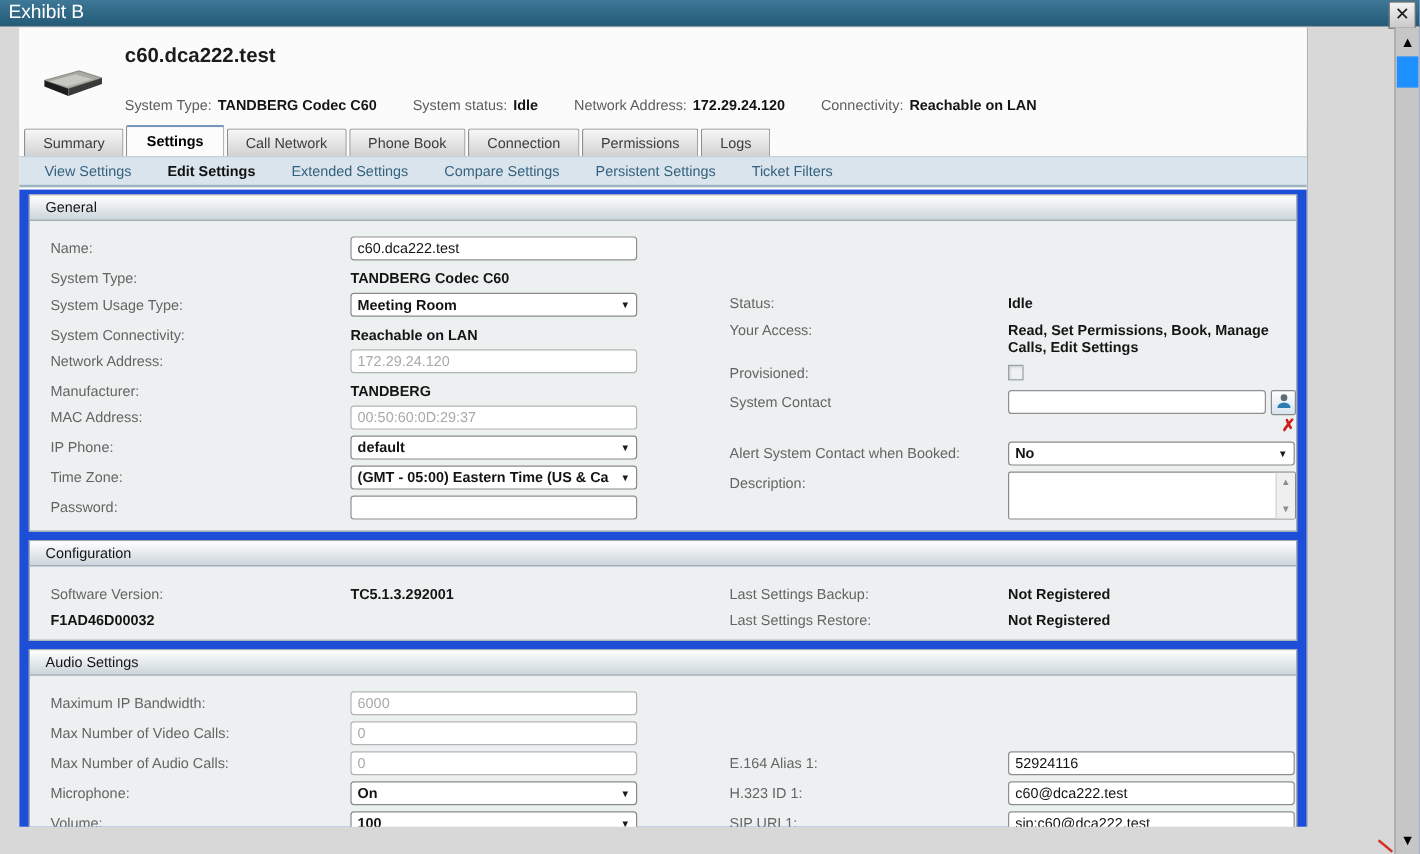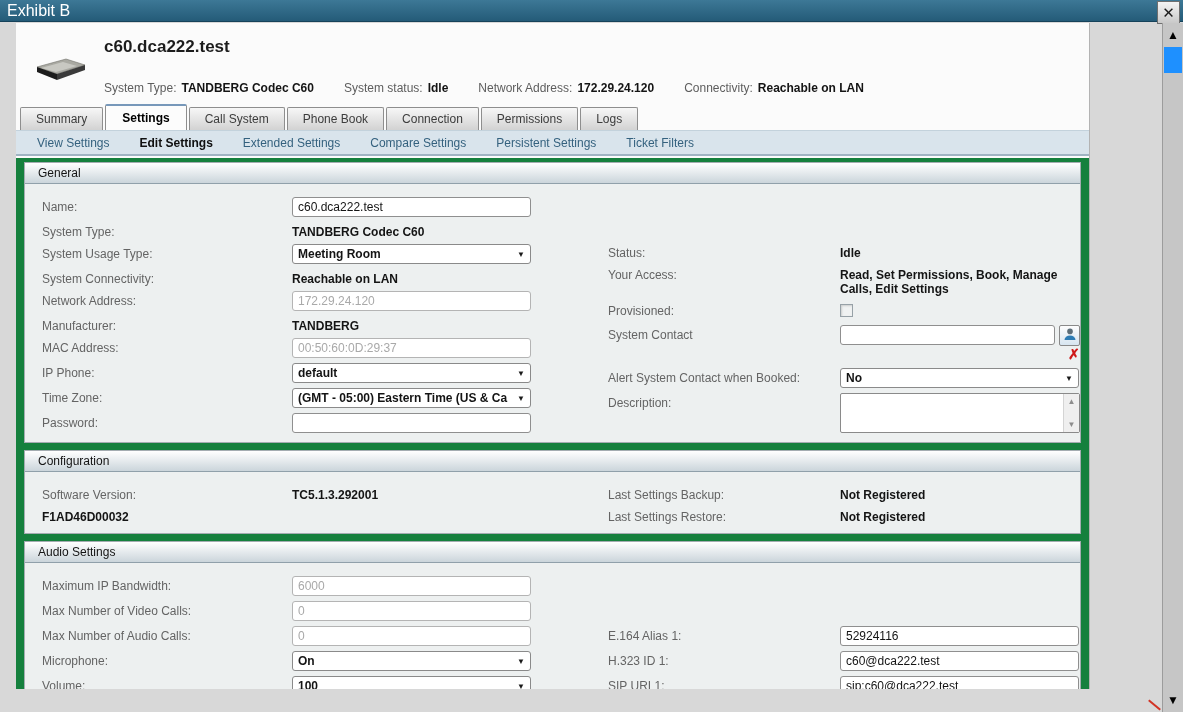--- a/index.html
+++ b/index.html
@@ -41,21 +41,21 @@
     background:#fcfcfc;color:#000;font-weight:bold;border-top:2px solid #7798ba;padding:5px 16px 5px 16px;
   }
   .subtabs{
     position:absolute;top:107px;left:0;width:100%;height:26px;box-sizing:border-box;
     background:#d9e4ec;border-top:1px solid #c3d2dc;border-bottom:2px solid #9fb4c2;
     display:flex;align-items:center;padding-left:6px;
   }
   .subtab{padding:0 15px;color:#34617e;cursor:default}
   .subtab.active{color:#101010;font-weight:bold}
   
-  .sections{position:absolute;top:135px;left:0;width:100%;height:554px;background:#15803d;overflow:hidden}
+  .sections{position:absolute;top:135px;left:0;width:100%;height:554px;background:#1d4ed8;overflow:hidden}
   .section{margin:4px 8px 7px 8px;border:1px solid #a4acb1;background:#edf0f0}
   .sec-hdr{
     height:20px;line-height:20px;padding-left:13px;color:#141414;
     background:linear-gradient(#ffffff,#cbd5db);border-bottom:1px solid #90a0aa;
   }
   .sec-body{padding:13px 0 4px 17px;display:flex;align-items:flex-end}
   .col{width:558px;flex:none}
   .col.right{margin-left:8px}
   .frow{display:flex;margin-bottom:5px;min-height:16px}
   .lbl{width:250px;flex:none;color:#646464;padding-top:3px}
@@ -127,21 +127,21 @@
         <span class="inf"><span class="inf-label">System Type:</span><span class="inf-value">TANDBERG Codec C60</span></span>
         <span class="inf"><span class="inf-label">System status:</span><span class="inf-value">Idle</span></span>
         <span class="inf"><span class="inf-label">Network Address:</span><span class="inf-value">172.29.24.120</span></span>
         <span class="inf"><span class="inf-label">Connectivity:</span><span class="inf-value">Reachable on LAN</span></span>
       </div>
   </div>
 
   <div class="tabs">
       <div class="tab">Summary</div>
       <div class="tab active">Settings</div>
-      <div class="tab">Call System</div>
+      <div class="tab">Call Network</div>
       <div class="tab">Phone Book</div>
       <div class="tab">Connection</div>
       <div class="tab">Permissions</div>
       <div class="tab">Logs</div>
     </div>
   <div class="subtabs">
       <div class="subtab">View Settings</div>
       <div class="subtab active">Edit Settings</div>
       <div class="subtab">Extended Settings</div>
       <div class="subtab">Compare Settings</div>

